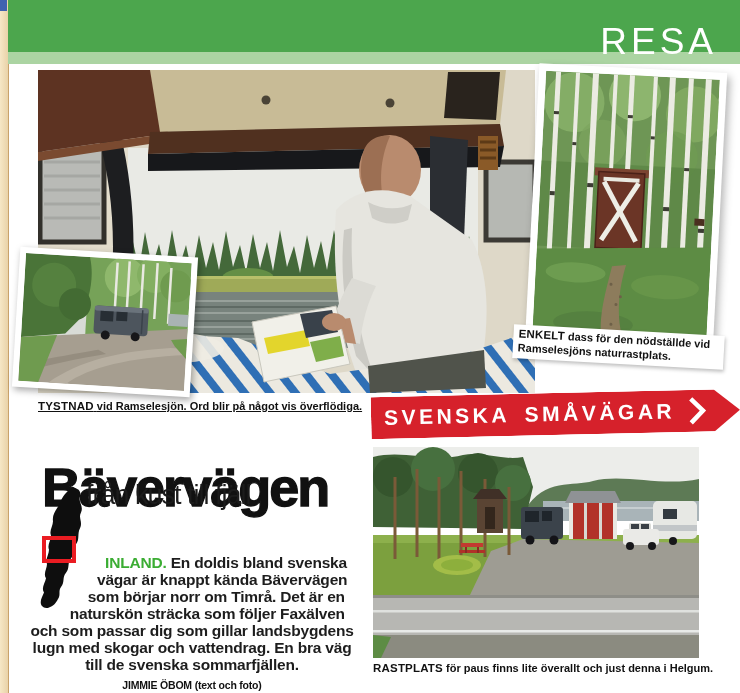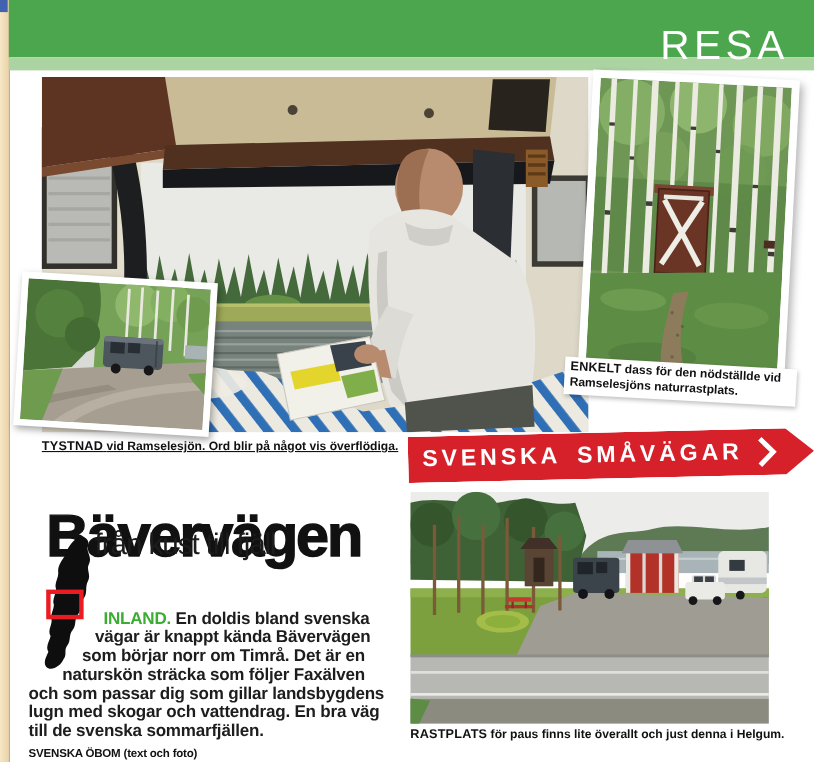--- a/index.html
+++ b/index.html
@@ -41,21 +41,21 @@
   .banner-label{color:#fff;font-weight:700;font-size:21px;letter-spacing:3.5px;word-spacing:6px;padding-left:13px;white-space:nowrap;}
   .banner-chevron{margin-right:33px;}
 
   
   .headline{left:42px;top:424px;font-size:54px;line-height:1;font-weight:900;letter-spacing:-2px;color:#111;text-align:center;
             -webkit-text-stroke:1.3px #111;}
   .subtitle{left:86px;top:482px;font-size:27px;line-height:1;font-weight:400;letter-spacing:-1px;color:#1c1c1c;}
   .sweden-map{left:34px;top:487px;}
   .map-marker{left:42px;top:536px;width:26px;height:19px;border:4px solid #EA1C22;background:transparent;}
   .article-text{left:26px;top:554px;width:332px;font-size:15.5px;line-height:17px;font-weight:700;
-                text-align:left;letter-spacing:-.2px;color:#1d1d1d;}
+                text-align:center;letter-spacing:-.2px;color:#1d1d1d;}
   .article-text p{margin:0;}
   .map-wrap-spacer{float:left;width:62px;height:68px;
                    shape-outside:polygon(0 0,100% 0,82% 40%,48% 72%,20% 100%,0 100%);margin-right:6px;}
   .lead-in{color:#3BAD33;font-weight:800;}
   .byline{margin-top:4px;font-size:10.5px;font-weight:800;color:#111;}
   .byline .note{font-weight:700;}
 </style>
 </head>
 <body>
 
@@ -250,21 +250,21 @@
   <h1 class="abs headline">Bävervägen</h1>
   <div class="abs subtitle">från kust till fjäll</div>
 
   <svg class="abs sweden-map" width="68" height="127" viewBox="0 0 68 160" preserveAspectRatio="none">
     <path fill="#0e0e0e" d="M36,3 C42,-1 48,4 46,12 C44,19 50,24 47,32 C44,39 49,44 46,52 C43,59 46,66 42,72 C38,78 41,84 37,90 C33,96 36,102 32,108 C28,114 31,120 27,126 C24,131 27,136 24,141 C21,150 12,156 8,150 C5,145 8,139 10,133 C7,127 11,121 12,115 C9,109 13,103 13,97 C11,91 15,85 15,79 C13,73 17,67 17,61 C15,55 19,49 19,43 C18,35 22,29 25,23 C27,15 31,7 36,3 Z"></path>
   </svg>
   <div class="abs map-marker"></div>
 
   <div class="abs article-text">
     <p><span class="map-wrap-spacer"></span><span class="lead-in">INLAND.</span> <span>En doldis bland svenska vägar är knappt kända Bävervägen som börjar norr om Timrå. Det är en naturskön sträcka som följer Faxälven och som passar dig som gillar landsbygdens lugn med skogar och vattendrag. En bra väg till de svenska sommarfjällen.</span></p>
-    <div class="byline"><span>SVENSKA ÖBOM</span> <span class="note">(text och foto)</span></div>
+    <div class="byline"><span>JIMMIE ÖBOM</span> <span class="note">(text och foto)</span></div>
   </div>
 
   <figure class="abs bottom-photo">
     <svg width="326" height="211" viewBox="0 0 326 211">
       <rect width="326" height="70" fill="#ecedea"></rect>
       <path d="M150,66 C170,30 200,40 220,34 C250,26 290,40 326,32 L326,66 Z" fill="#5d7a55"></path>
       <rect x="170" y="54" width="156" height="20" fill="#a9b4b8"></rect>
       <rect x="180" y="60" width="120" height="2" fill="#c6ced0"></rect>
       <rect x="0" y="52" width="110" height="14" fill="#a9b4b8"></rect>
       <path d="M0,80 L0,10 C30,2 60,16 90,8 C110,4 130,14 150,10 L160,40 L150,82 Z" fill="#3f6136"></path>

